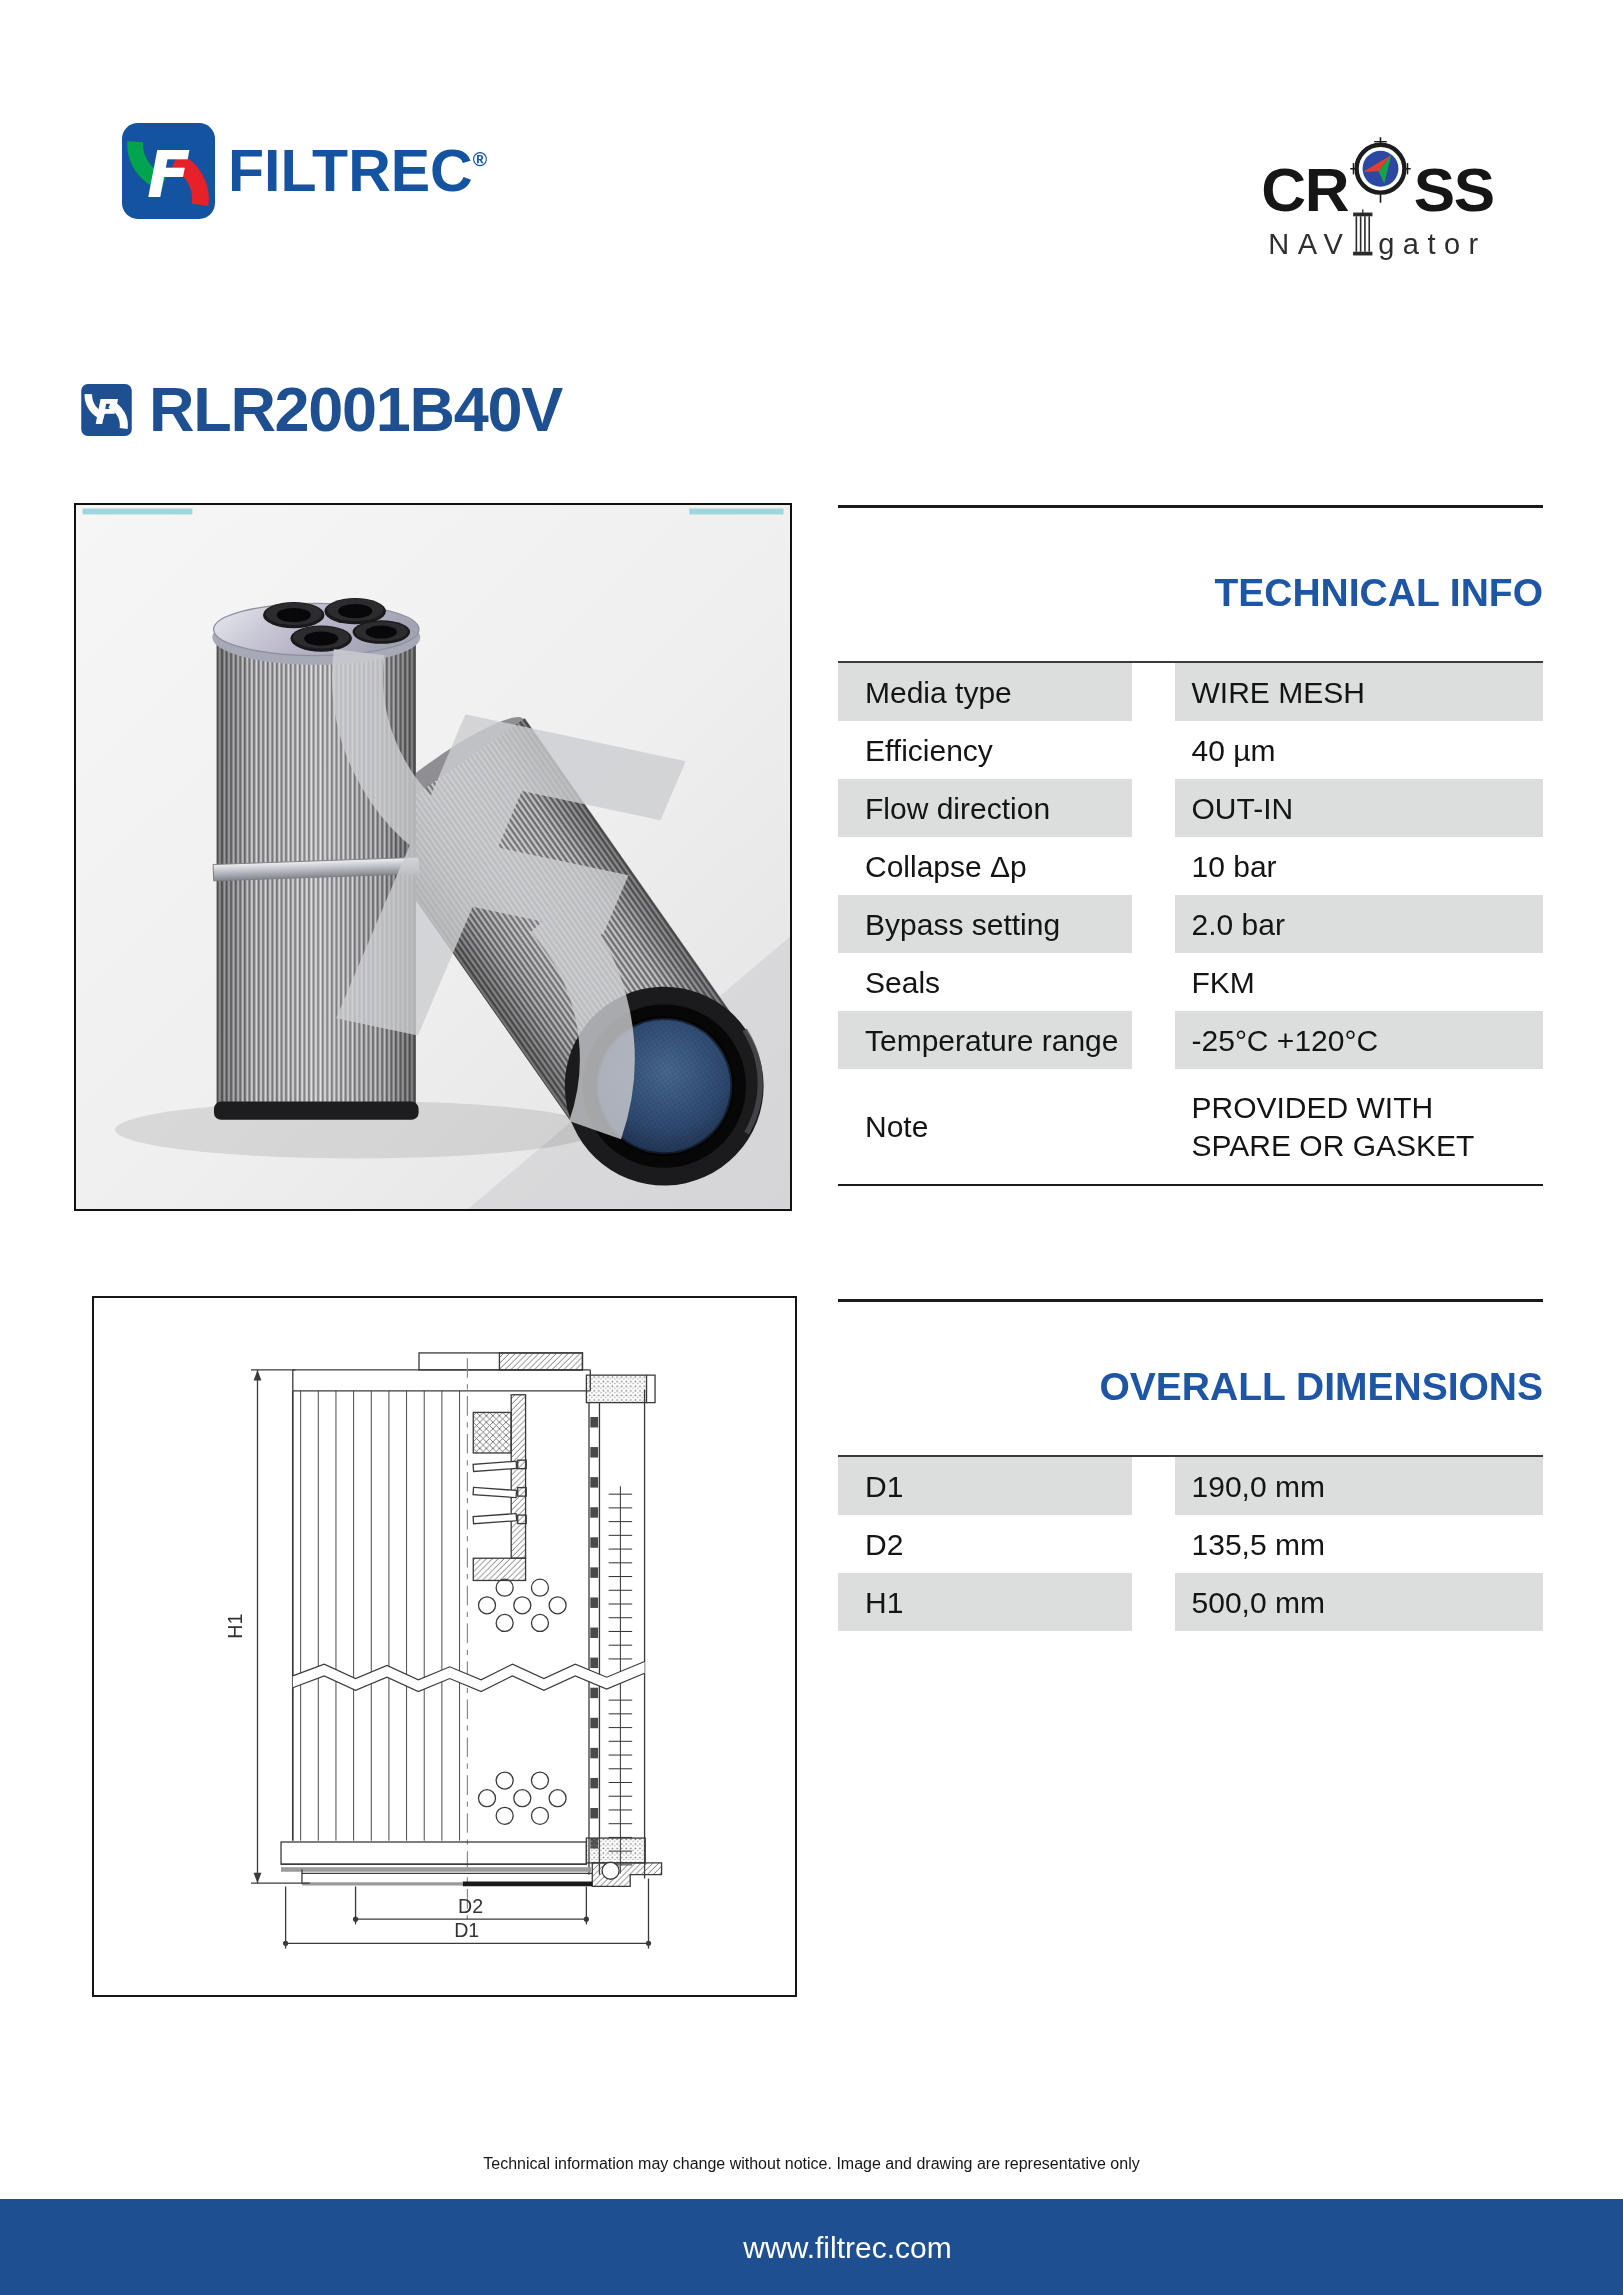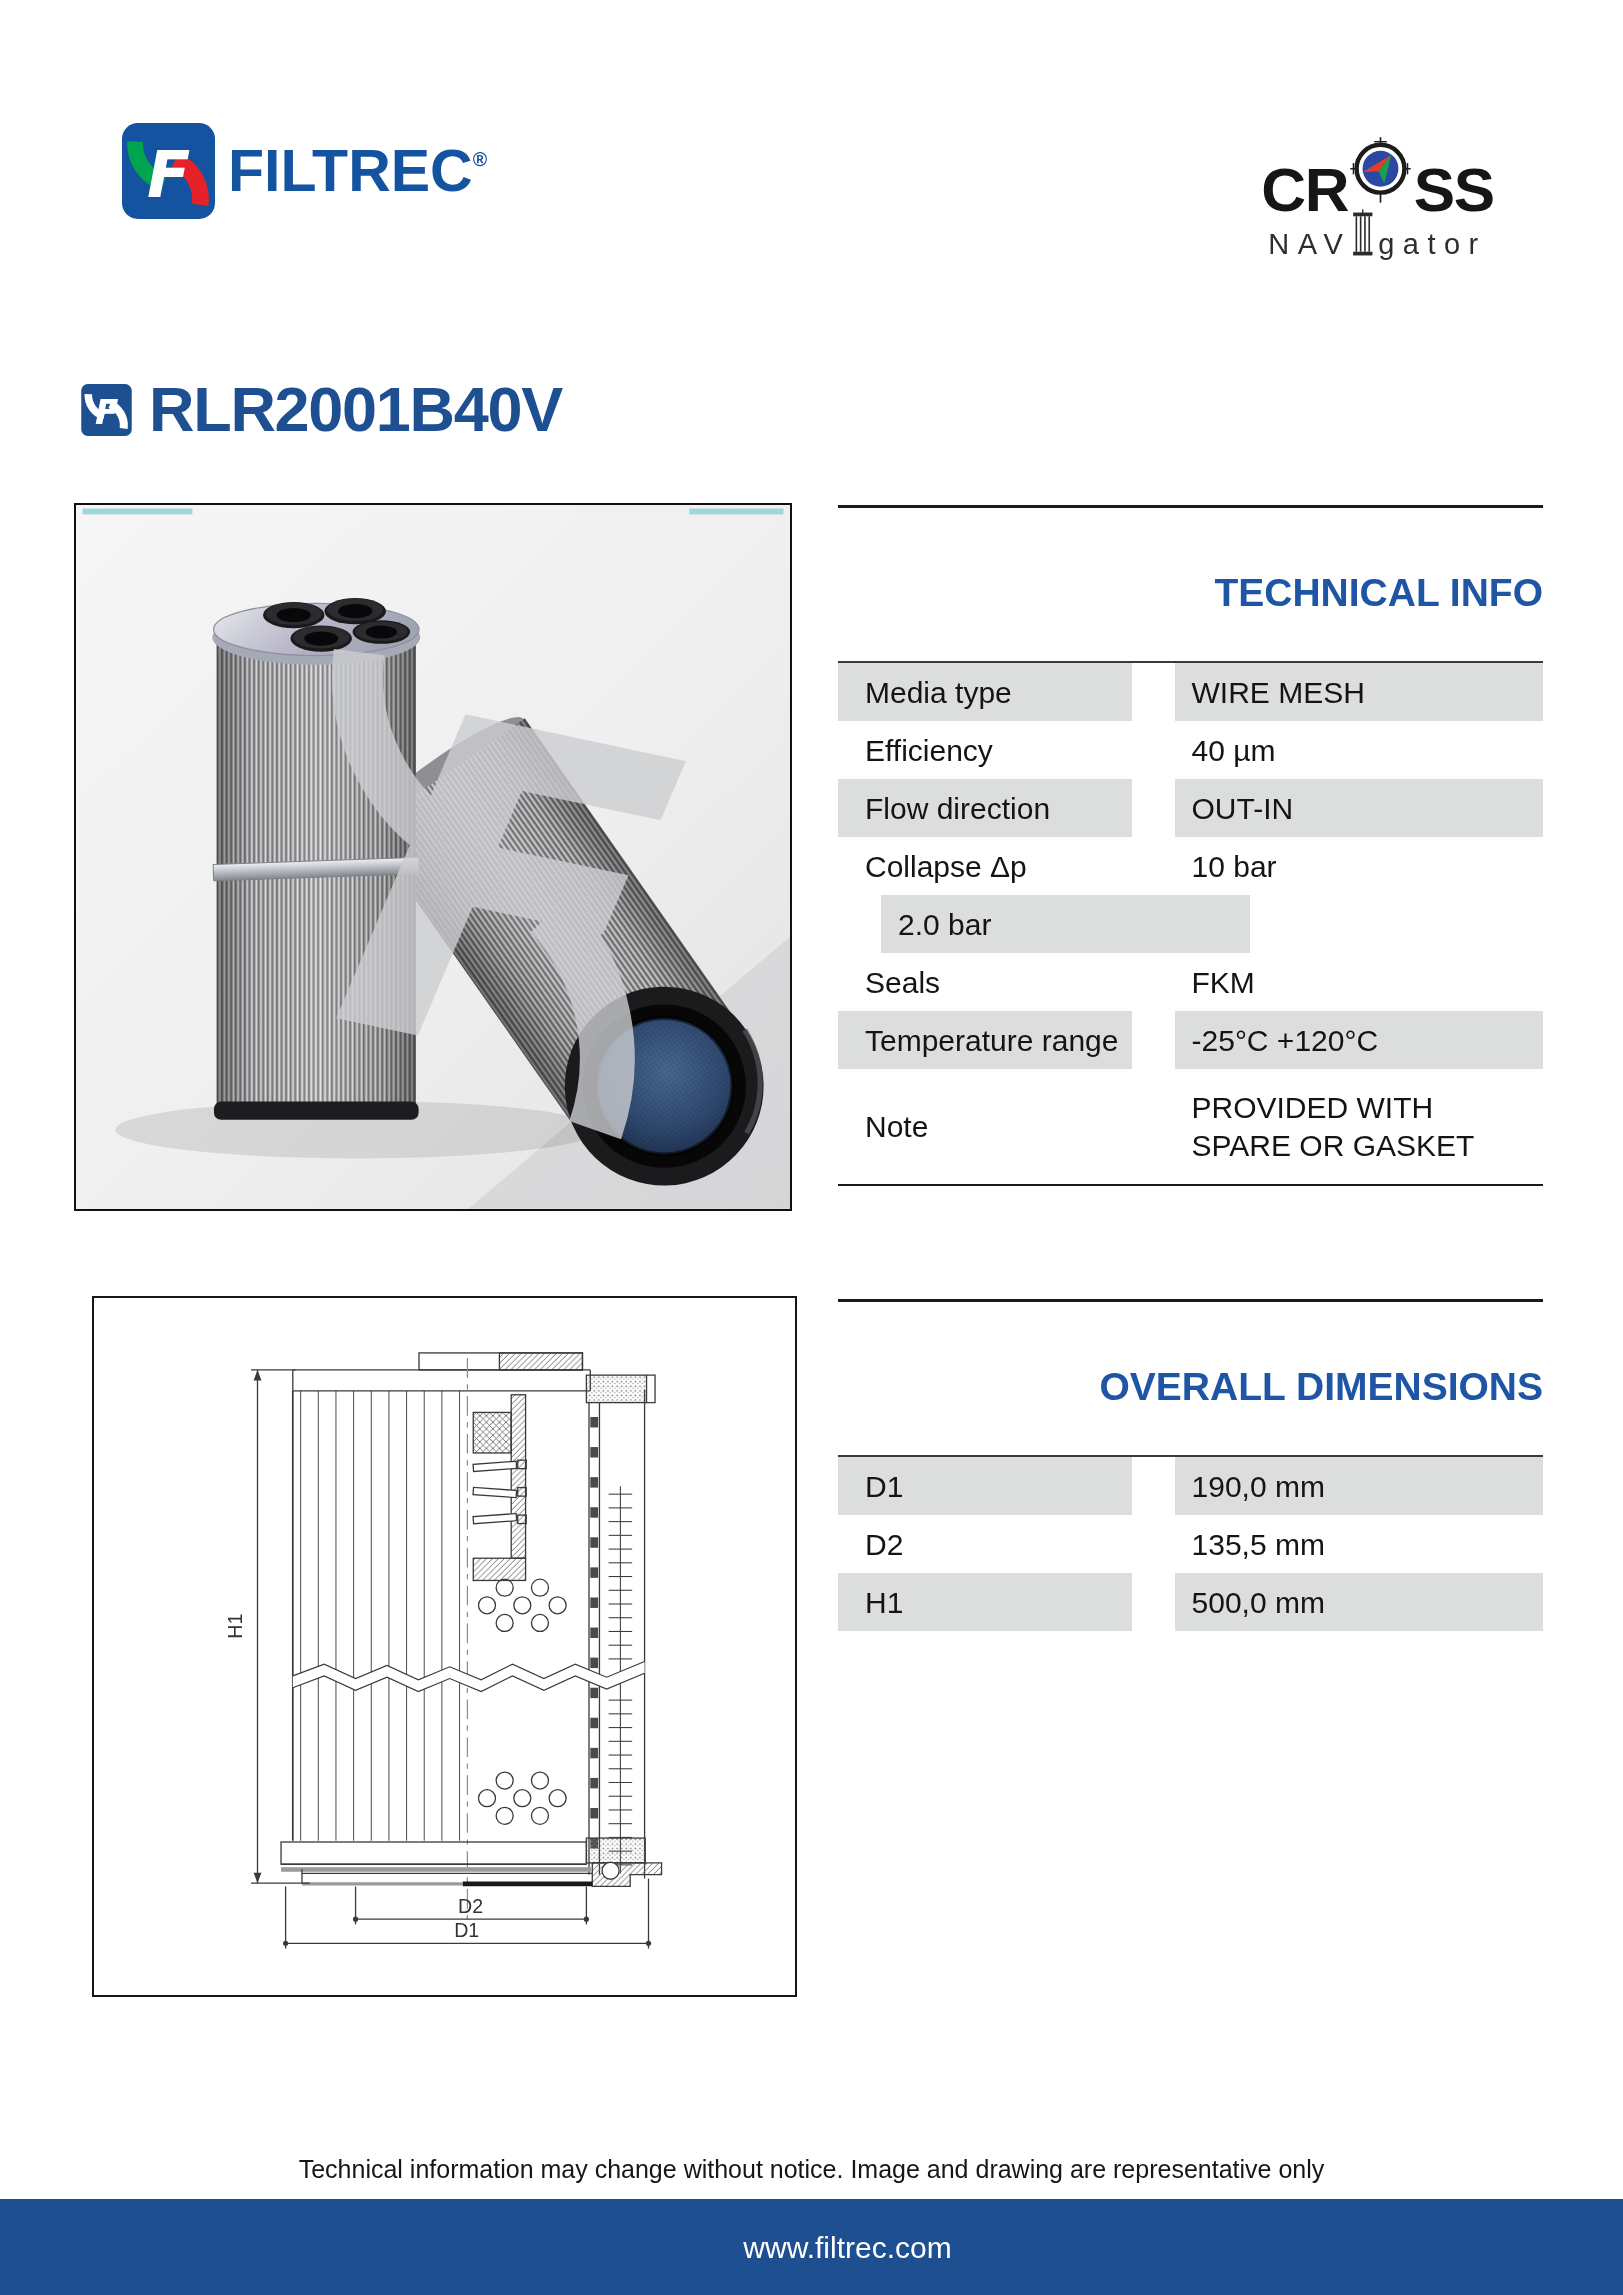--- a/index.html
+++ b/index.html
@@ -46,21 +46,21 @@
   .trow{display:flex;min-height:58px;}
   .trow.note{min-height:115px;}
   .cl,.cv{display:flex;align-items:center;box-sizing:border-box;font-size:30px;color:#141414;line-height:1.25;}
   .cl{width:294px;padding-left:27px;}
   .gap{width:43px;}
   .cv{width:369px;padding-left:17px;padding-right:39px;}
   .gray .cl,.gray .cv{background:#dcdedd;}
 
   
   .disclaimer{position:absolute;left:0;top:2155px;width:100%;text-align:center;
-              font-size:25px;color:#161616;margin:0;}
+              font-size:16px;color:#161616;margin:0;}
   .footer-bar{position:absolute;left:0;top:2199px;width:100%;height:97px;background:#1e4f90;padding-left:36px;}
   .footer-bar span{display:block;text-align:center;line-height:97px;font-size:30px;color:#ffffff;}
 </style>
 </head>
 <body>
 
 <div class="page">
 
   <div class="filtrec-logo">
     <svg viewBox="0 0 100 103" aria-hidden="true">
@@ -236,20 +236,21 @@
           <div class="cl">Flow direction</div>
           <div class="gap"></div>
           <div class="cv">OUT-IN</div>
         </div>
       <div class="trow">
           <div class="cl">Collapse Δp</div>
           <div class="gap"></div>
           <div class="cv">10 bar</div>
         </div>
       <div class="trow gray">
+          <div class="cl">Bypass setting</div>
           <div class="gap"></div>
           <div class="cv">2.0 bar</div>
         </div>
       <div class="trow">
           <div class="cl">Seals</div>
           <div class="gap"></div>
           <div class="cv">FKM</div>
         </div>
       <div class="trow gray">
           <div class="cl">Temperature range</div>

